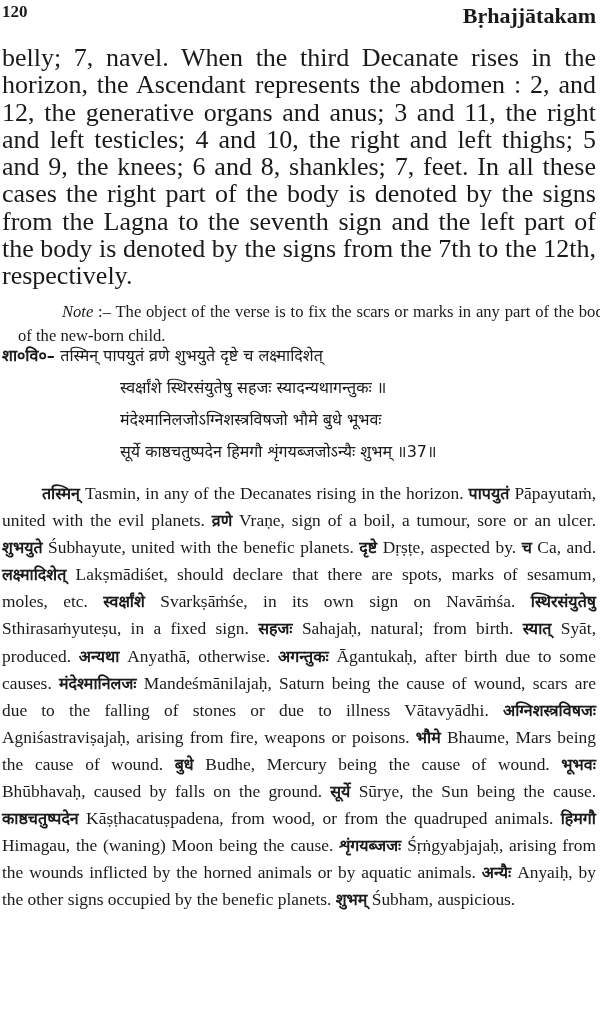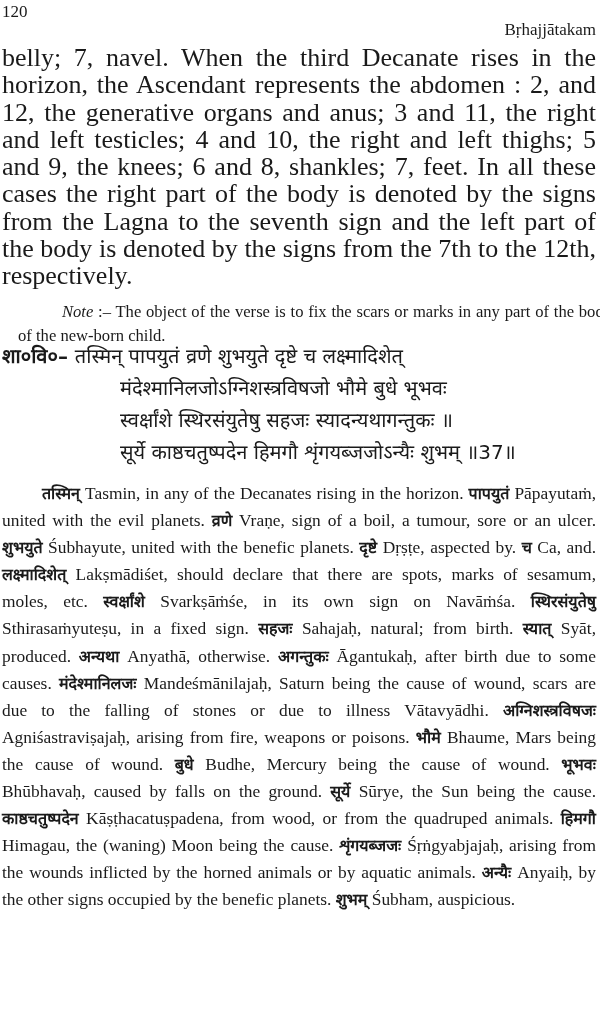--- a/index.html
+++ b/index.html
@@ -1,40 +1,40 @@
 <!DOCTYPE html>
 <html><head>
   <meta charset="utf-8">
   <style>
     html, body { margin: 0; padding: 0; background: #ffffff; }
     body {
       width: 600px; height: 1018px; overflow: hidden; position: relative;
       font-family: "Liberation Serif", "DejaVu Serif", serif; color: #1a1a1a;
     }
     .page-header {
-      position: absolute; top: 0; left: 0; width: 600px; height: 28px;
+      position: absolute; top: 0; left: 0; width: 600px; height: 28px; font-weight: bold;
     }
     .page-number { position: absolute; left: 2px; top: 2px; font-size: 17px; }
-    .running-title { position: absolute; right: 4px; top: 20px; font-size: 17px; }
+    .running-title { position: absolute; right: 4px; top: 3px; font-size: 22px; }
 
     .main-para {
       position: absolute; left: 2px; top: 44px; width: 594px;
       font-size: 26px; line-height: 27.3px; text-align: justify;
       text-align-last: left; margin: 0;
     }
     .note-para {
       position: absolute; left: 2px; top: 284px; width: 594px;
       font-size: 16.6px; line-height: 24px; text-align: justify; margin: 16px;
       text-indent: 44px;
     }
     .note-para .note-label { font-style: italic; }
 
     .verse {
       position: absolute; left: 2px; top: 340px; width: 596px;
-      font-family: "DejaVu Sans", sans-serif; font-size: 20px; line-height: 32px;
+      font-family: "DejaVu Sans", sans-serif; font-size: 16px; line-height: 32px;
     }
     .verse-line { white-space: nowrap; }
     .verse-line.indent { padding-left: 118px; }
     .verse-label { font-weight: bold; }
 
     .gloss {
       position: absolute; left: 2px; top: 480px; width: 594px;
       font-size: 17.4px; line-height: 27.1px; text-align: justify;
       text-align-last: left; margin: 0; text-indent: 40px;
     }
@@ -49,20 +49,20 @@
   <span class="page-number">120</span>
   <span class="running-title">Bṛhajjātakam</span>
 </div>
 
 <p class="main-para">belly; 7, navel. When the third Decanate rises in the horizon, the Ascendant represents the abdomen : 2, and 12, the generative organs and anus; 3 and 11, the right and left testicles; 4 and 10, the right and left thighs; 5 and 9, the knees; 6 and 8, shankles; 7, feet. In all these cases the right part of the body is denoted by the signs from the Lagna to the seventh sign and the left part of the body is denoted by the signs from the 7th to the 12th, respectively.</p>
 
 <p class="note-para"><span class="note-label">Note</span><span> :– </span><span>The object of the verse is to fix the scars or marks in any part of the body of the new-born child.</span></p>
 
 <div class="verse">
   <div class="verse-line"><span class="verse-label">शा०वि०– </span><span>तस्मिन् पापयुतं व्रणे शुभयुते दृष्टे च लक्ष्मादिशेत्</span></div>
+  <div class="verse-line indent">स्वर्क्षांशे स्थिरसंयुतेषु सहजः स्यादन्यथागन्तुकः ॥</div>
   <div class="verse-line indent">मंदेश्मानिलजोऽग्निशस्त्रविषजो भौमे बुधे भूभवः</div>
-  <div class="verse-line indent">स्वर्क्षांशे स्थिरसंयुतेषु सहजः स्यादन्यथागन्तुकः ॥</div>
   <div class="verse-line indent">सूर्ये काष्ठचतुष्पदेन हिमगौ शृंगयब्जजोऽन्यैः शुभम् ॥37॥</div>
 </div>
 
 <p class="gloss">
   <span class="dev">तस्मिन्</span><span> Tasmin, in any of the Decanates rising in the horizon. </span><span class="dev">पापयुतं</span><span> Pāpayutaṁ, united with the evil planets. </span><span class="dev">व्रणे</span><span> Vraṇe, sign of a boil, a tumour, sore or an ulcer. </span><span class="dev">शुभयुते</span><span> Śubhayute, united with the benefic planets. </span><span class="dev">दृष्टे</span><span> Dṛṣṭe, aspected by. </span><span class="dev">च</span><span>  Ca, and. </span><span class="dev">लक्ष्मादिशेत्</span><span> Lakṣmādiśet, should declare that there are spots, marks of sesamum, moles, etc. </span><span class="dev">स्वर्क्षांशे</span><span> Svarkṣāṁśe, in its own sign on Navāṁśa. </span><span class="dev">स्थिरसंयुतेषु</span><span> Sthirasaṁyuteṣu, in a fixed sign. </span><span class="dev">सहजः</span><span> Sahajaḥ, natural; from birth. </span><span class="dev">स्यात्</span><span> Syāt, produced. </span><span class="dev">अन्यथा</span><span> Anyathā, otherwise. </span><span class="dev">अगन्तुकः</span><span> Āgantukaḥ, after birth due to some causes. </span><span class="dev">मंदेश्मानिलजः</span><span> Mandeśmānilajaḥ, Saturn being the cause of wound, scars are due to the falling of stones or due to illness Vātavyādhi. </span><span class="dev">अग्निशस्त्रविषजः</span><span> Agniśastraviṣajaḥ, arising from fire, weapons or poisons. </span><span class="dev">भौमे</span><span> Bhaume, Mars being the cause of wound. </span><span class="dev">बुधे</span><span> Budhe, Mercury being the cause of wound. </span><span class="dev">भूभवः</span><span> Bhūbhavaḥ, caused by falls on the ground. </span><span class="dev">सूर्ये</span><span>  Sūrye, the Sun being the cause. </span><span class="dev">काष्ठचतुष्पदेन</span><span> Kāṣṭhacatuṣpadena, from wood, or from the quadruped animals. </span><span class="dev">हिमगौ</span><span> Himagau, the (waning) Moon being the cause. </span><span class="dev">शृंगयब्जजः</span><span> Śṛṅgyabjajaḥ, arising from the wounds inflicted by the horned animals or by aquatic animals. </span><span class="dev">अन्यैः</span><span> Anyaiḥ, by the other signs occupied by the benefic planets. </span><span class="dev">शुभम्</span><span> Śubham, auspicious.</span>
 </p>
 
 </body></html>

